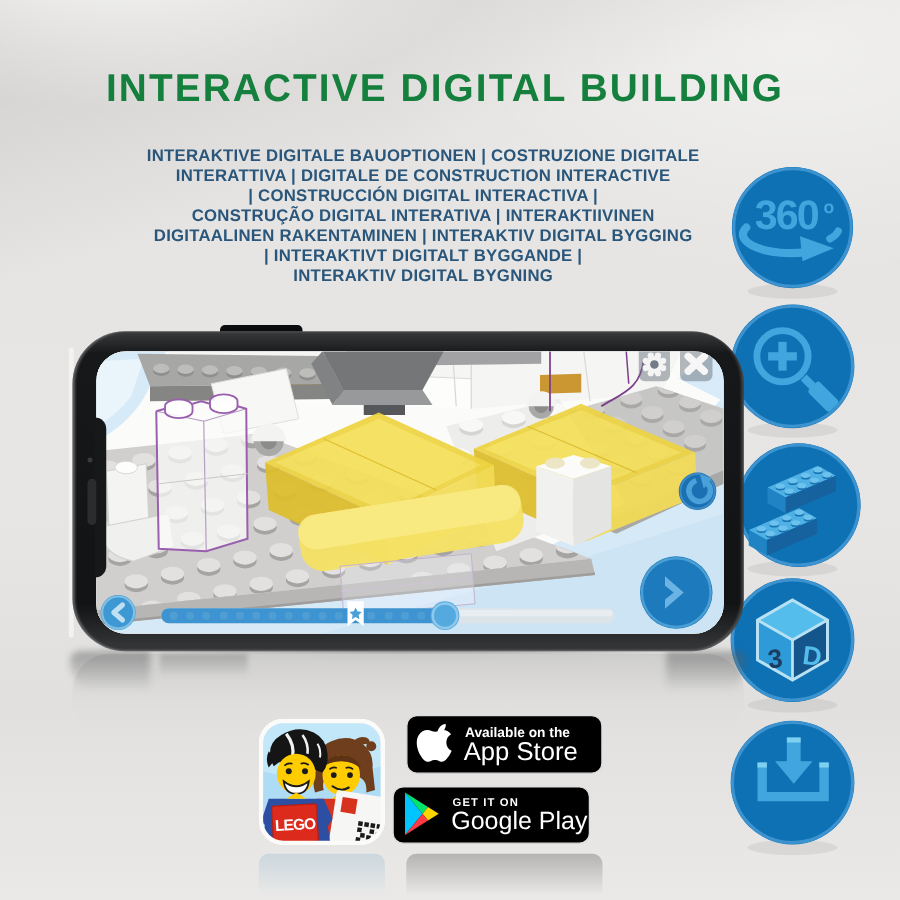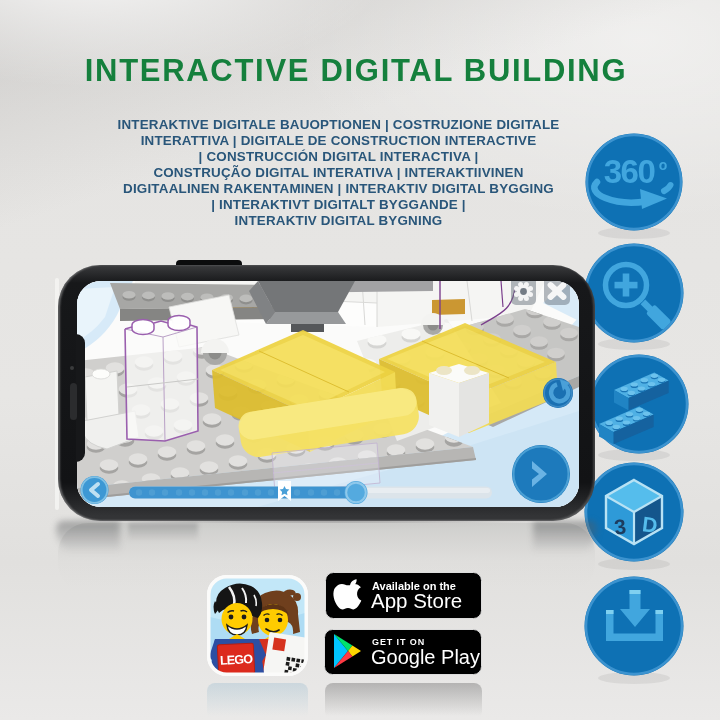--- a/index.html
+++ b/index.html
@@ -736,21 +736,21 @@
 
 <g fill="#fff">
 <path d="M29.8,12.6 c2.1,-2.4 1.9,-4.7 1.8,-5.4 c-2,0.1 -4.1,1.3 -5.2,2.9 c-0.9,1.3 -1.6,3.1 -1.4,5 c2,0.1 3.7,-1.1 4.8,-2.5 z"></path>
 <path d="M36.3,28.6 c-0.7,1.7 -1.1,2.5 -2.1,4 c-1.4,2.1 -3.3,4.8 -5.7,4.8 c-2.1,0 -2.7,-1.4 -5.5,-1.4 c-2.8,0 -3.5,1.4 -5.6,1.4 c-2.4,0 -4.2,-2.4 -5.6,-4.5 c-3.9,-6 -4.3,-13 -1.9,-16.8 c1.7,-2.7 4.4,-4.2 7,-4.2 c2.6,0 4.2,1.4 6.3,1.4 c2.1,0 3.3,-1.4 6.3,-1.4 c2.3,0 4.7,1.2 6.4,3.4 c-5.6,3.1 -4.7,11.1 0.4,13.3 z"></path>
 </g>
 <text x="47" y="17.5" font-family="Liberation Sans, sans-serif" font-weight="bold" font-size="11" fill="#fff">Available on the</text>
 <text x="46" y="36" font-family="Liberation Sans, sans-serif" font-size="20.5" fill="#fff">App Store</text>
 </svg>
 </div>
 
-<div class="abs" style="left:324px;top:629px;width:158px;height:46px;">
+<div class="abs" style="left:314px;top:629px;width:158px;height:46px;">
 <svg width="158" height="46" viewBox="0 0 158 46" xmlns="http://www.w3.org/2000/svg">
 <rect x="0.5" y="0.5" width="157" height="45" rx="8" fill="#000" stroke="#dcdcdc" stroke-width="1"></rect>
 
 <g>
 <polygon points="10,5 24,22 10,39" fill="#00c4ff"></polygon>
 <polygon points="10,5 28.4,16.6 24,22" fill="#00e36c"></polygon>
 <polygon points="10,5 30,17.6 28.4,16.6 11.5,5.9" fill="#00e36c"></polygon>
 <polygon points="28.4,16.6 37,22 28.4,27.4 24,22" fill="#ffd500"></polygon>
 <polygon points="10,39 28.4,27.4 24,22" fill="#ff3a44"></polygon>
 <polygon points="10,39 30,26.4 28.4,27.4 11.5,38.1" fill="#ff3a44"></polygon>

